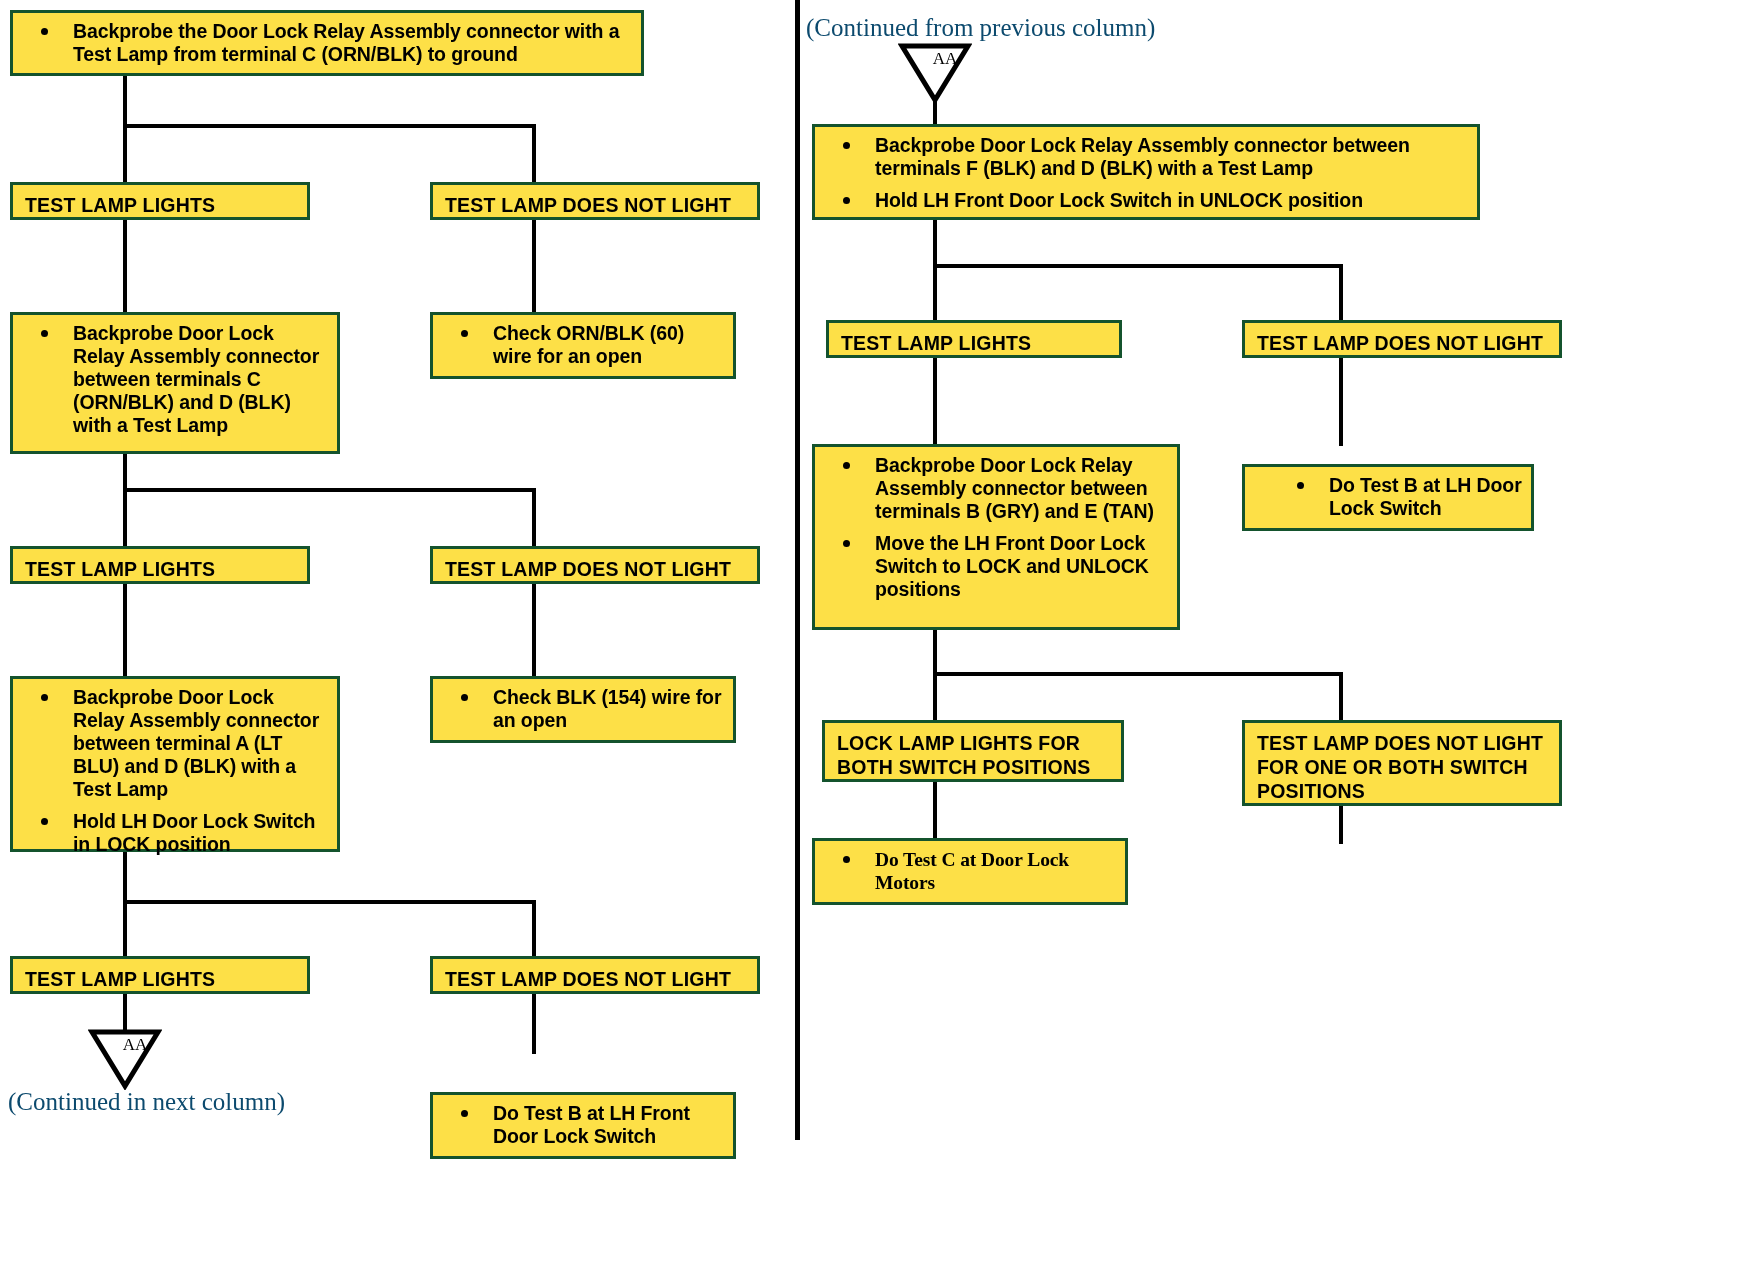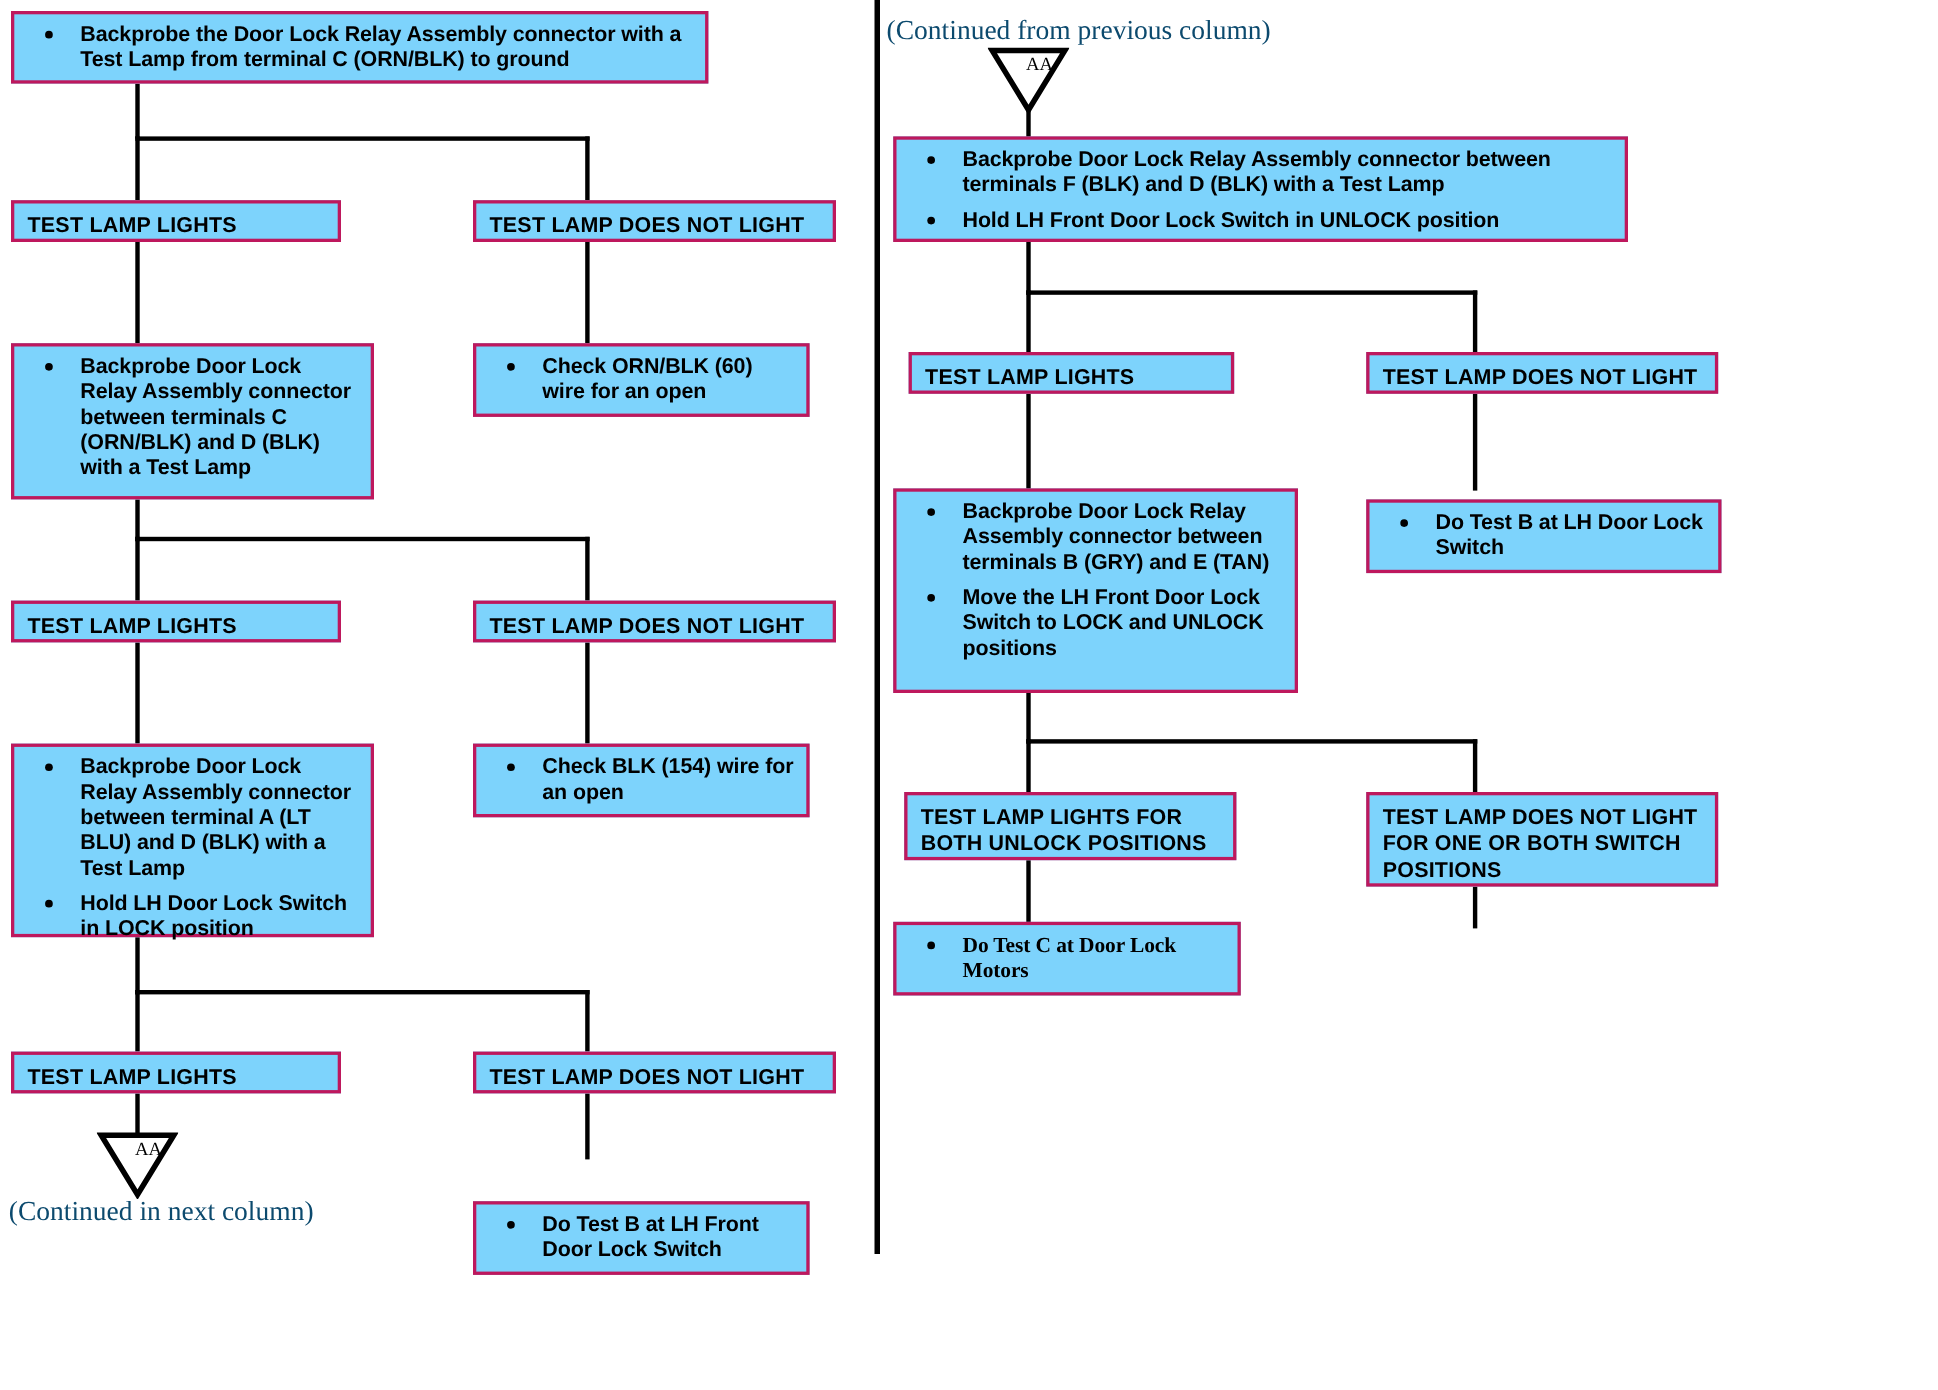--- a/index.html
+++ b/index.html
@@ -16,22 +16,22 @@
     width: 1762px;
     height: 1264px;
     overflow: hidden;
     background: #ffffff;
   }
 
   
   .box {
     position: absolute;
     box-sizing: border-box;
-    border: 3px solid #be185d;
-    background: #7dd3fc;
+    border: 3px solid #14532d;
+    background: #fde047;
     z-index: 3;
   }
   .box .inner {
     padding: 7px 8px 7px 10px;
   }
   
   .bullets {
     list-style: none;
     margin: 0;
     padding: 0;
@@ -263,35 +263,35 @@
 
   <div class="box" style="left:812px; top:444px; width:368px; height:186px;">
     <div class="inner">
       <ul class="bullets">
         <li>Backprobe Door Lock Relay Assembly connector between terminals B (GRY) and E (TAN)</li>
         <li>Move the LH Front Door Lock Switch to LOCK and UNLOCK positions</li>
       </ul>
     </div>
   </div>
 
-  <div class="box" style="left:1242px; top:454px; width:323px; height:67px;">
+  <div class="box" style="left:1242px; top:464px; width:292px; height:67px;padding-left:24px;">
     <div class="inner">
       <ul class="bullets">
         <li>Do Test B at LH Door Lock Switch</li>
       </ul>
     </div>
   </div>
 
   <div class="ln vl" style="left:933px; top:630px; height:46px;"></div>
   <div class="ln hl" style="left:933px; top:672px; width:410px;"></div>
   <div class="ln vl" style="left:933px; top:672px; height:52px;"></div>
   <div class="ln vl" style="left:1339px; top:672px; height:52px;"></div>
 
   <div class="box" style="left:822px; top:720px; width:302px; height:62px;">
-    <div class="cond">TEST LAMP LIGHTS FOR BOTH UNLOCK POSITIONS</div>
+    <div class="cond">LOCK LAMP LIGHTS FOR BOTH SWITCH POSITIONS</div>
   </div>
   <div class="box" style="left:1242px; top:720px; width:320px; height:86px;">
     <div class="cond">TEST LAMP DOES NOT LIGHT FOR ONE OR BOTH SWITCH POSITIONS</div>
   </div>
 
   <div class="ln vl" style="left:933px; top:782px; height:58px;"></div>
   <div class="ln vl" style="left:1339px; top:806px; height:38px;"></div>
 
   <div class="box" style="left:812px; top:838px; width:316px; height:67px;font-family:Liberation Serif, serif;">
     <div class="inner">

